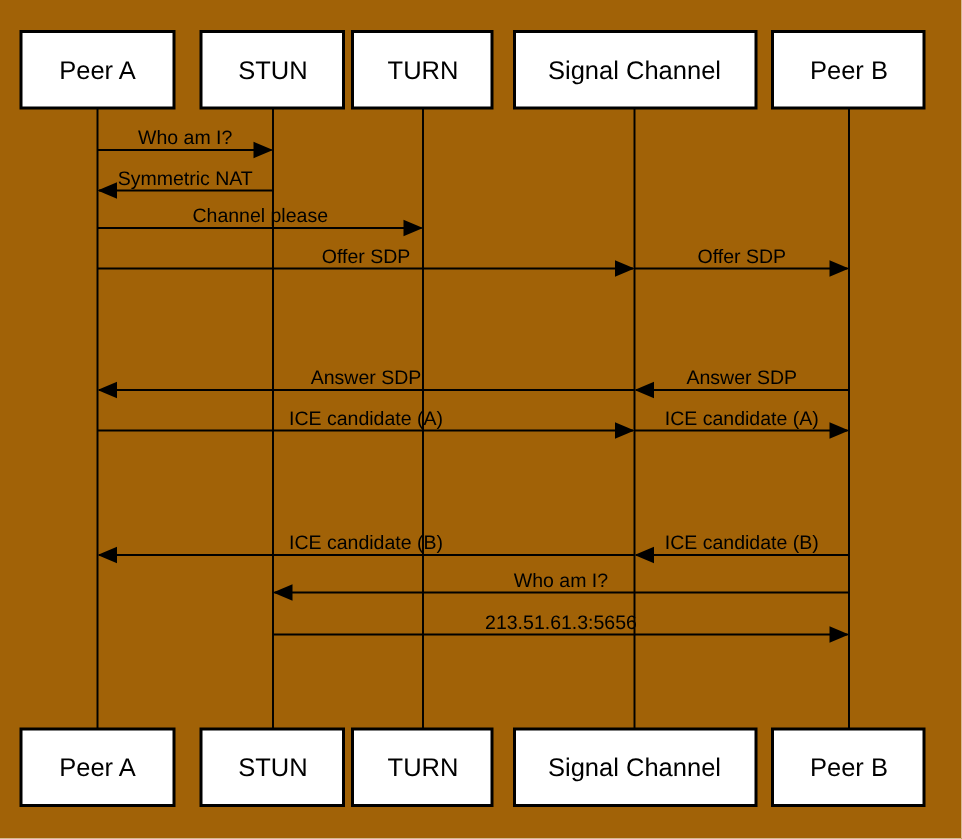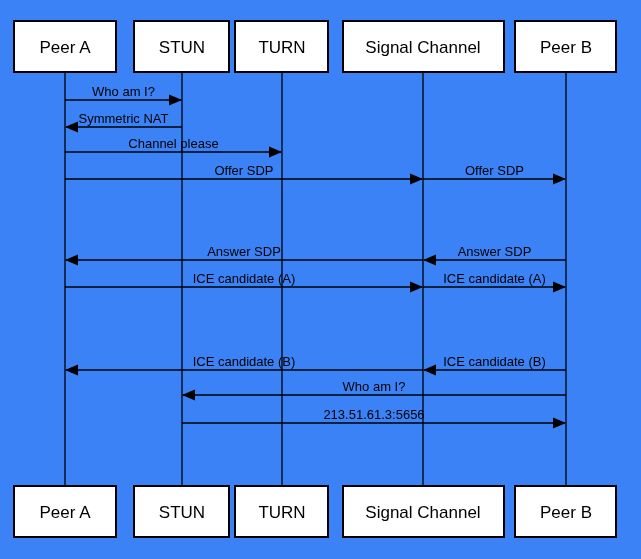--- a/index.html
+++ b/index.html
@@ -5,21 +5,21 @@
   html, body {
     margin: 0;
     padding: 0;
     background: #ffffff;
     font-family: "Liberation Sans", sans-serif;
   }
   .canvas {
     position: relative;
     width: 641px;
     height: 559px;
-    background: #3b82f6;
+    background: #a16207;
     overflow: hidden;
   }
   svg {
     display: block;
   }
   svg text {
     font-family: "Liberation Sans", sans-serif;
     fill: #000000;
   }
   .participant-label { font-size: 17px; }

